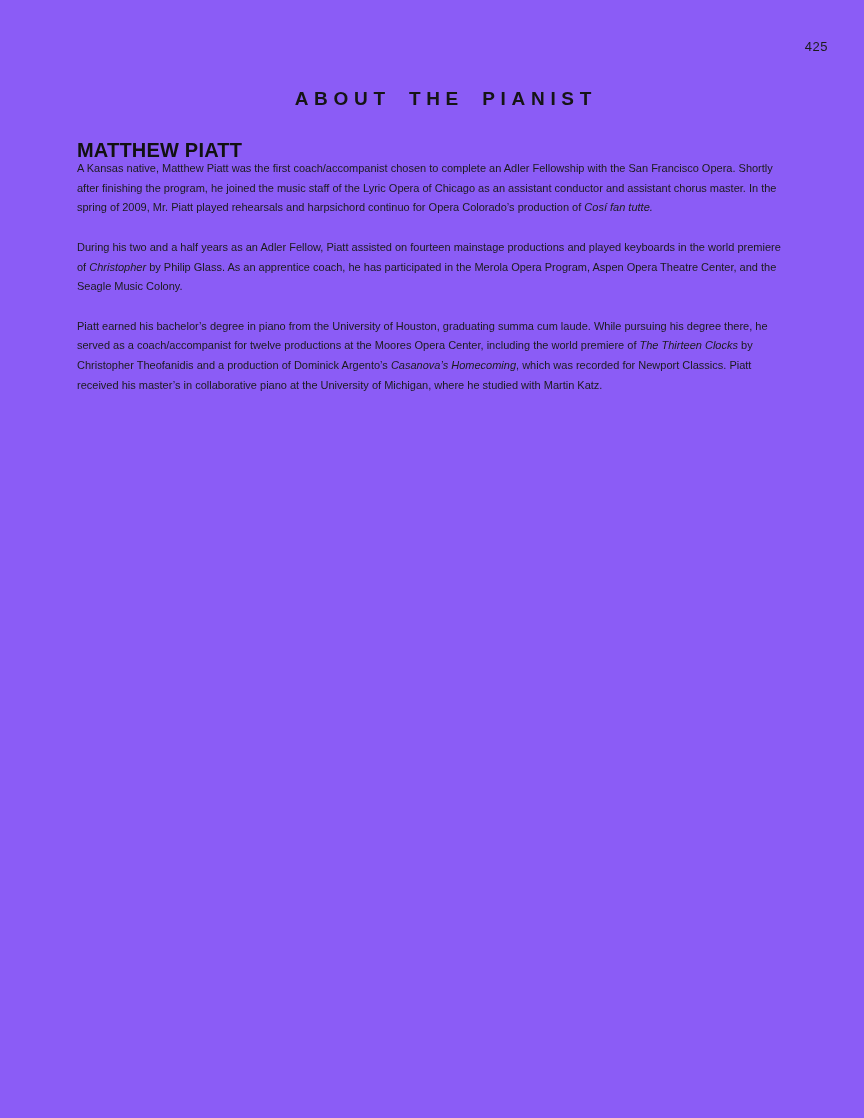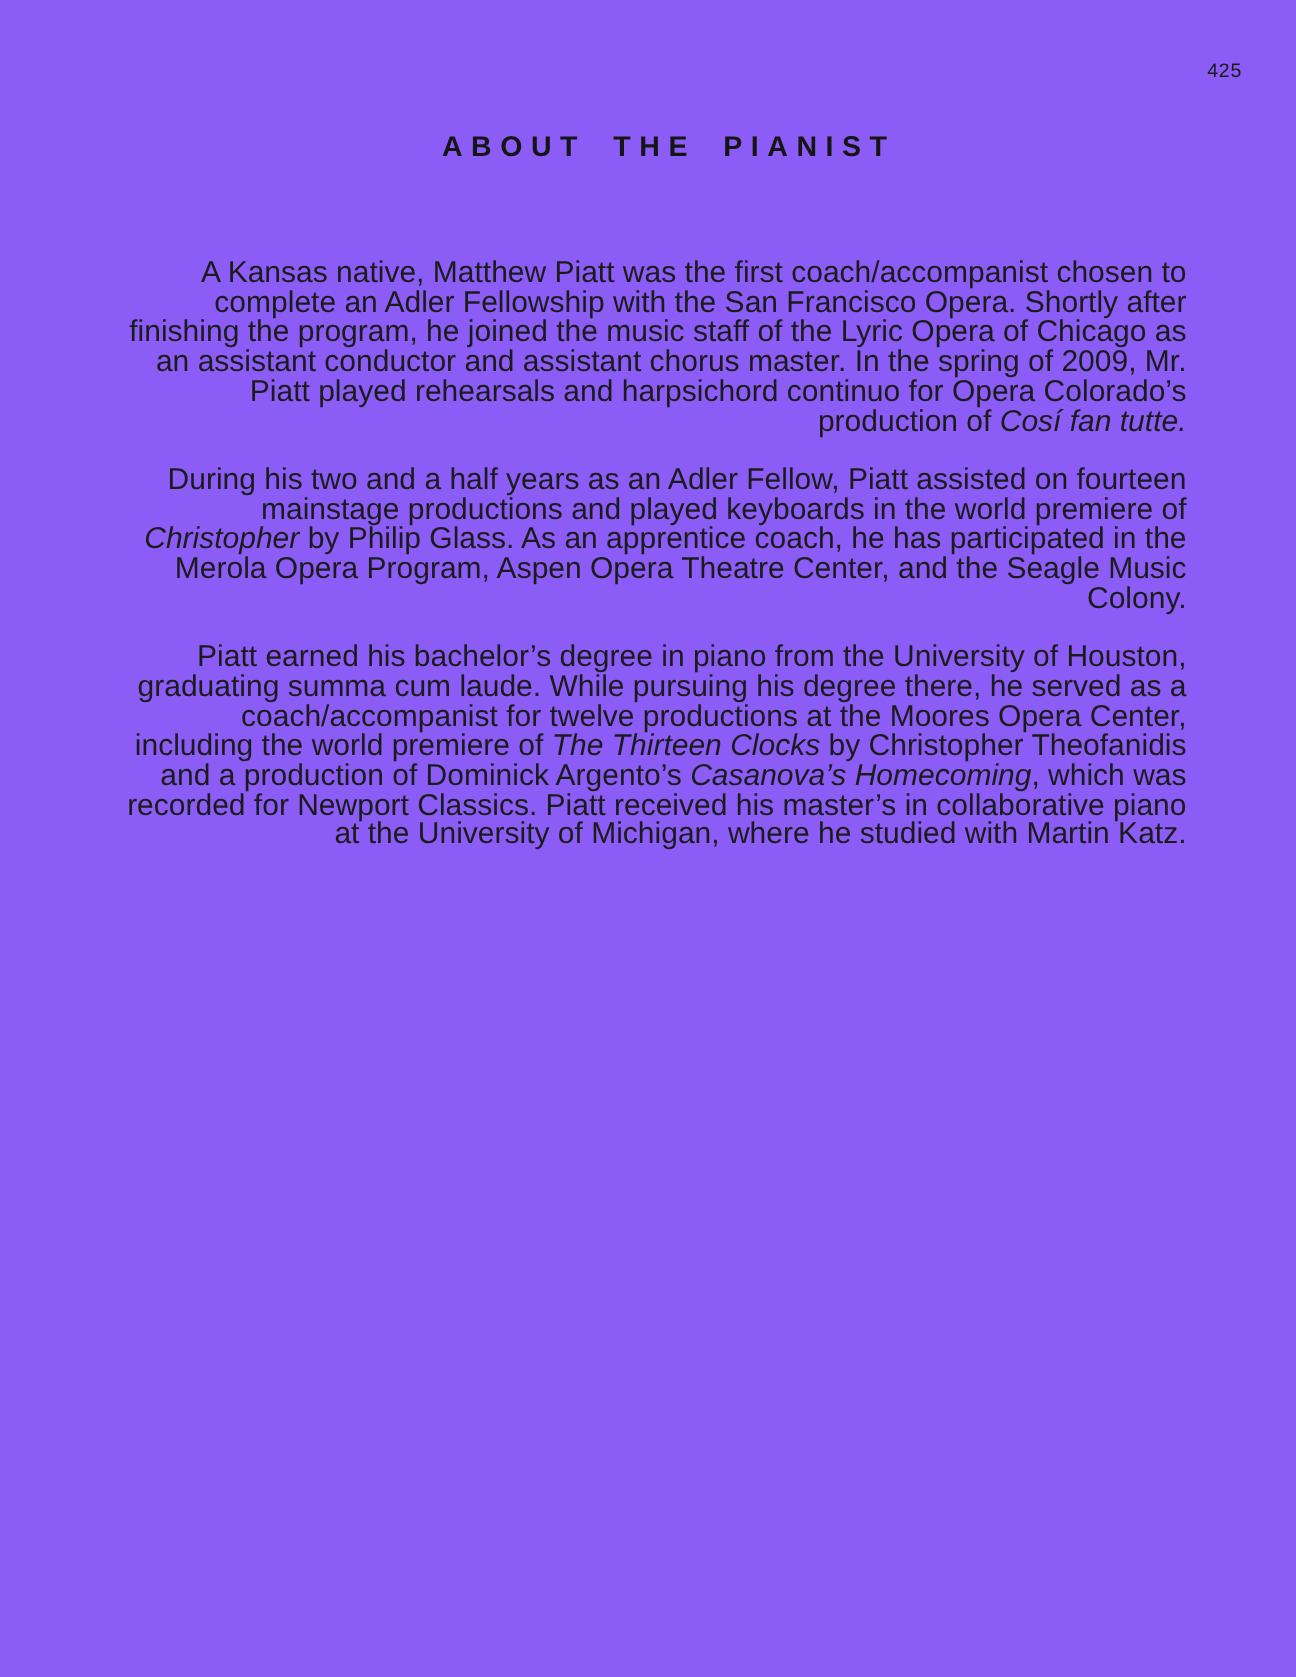--- a/index.html
+++ b/index.html
@@ -42,38 +42,39 @@
     top: 139px;
     left: 77px;
     margin: 0;
     font-size: 20px;
     font-weight: bold;
     letter-spacing: 0.2px;
     color: #111111;
   }
   .body-text {
     position: absolute;
-    top: 173px;
+    top: 159px;
     left: 77px;
     width: 714px;
-    font-size: 20px;
+    font-size: 11px;
     line-height: 19.7px;
-    text-align: right;
+    text-align: left;
   }
   .body-text p {
     margin: 0 0 19.7px 0;
   }
 </style>
 </head>
 <body>
 
 <div class="page">
   <div class="page-number">425</div>
 
   <h1 class="title">ABOUT THE PIANIST</h1>
 
+  <h2 class="section-heading">MATTHEW PIATT</h2>
 
   <div class="body-text">
       <p><span>A Kansas native, Matthew Piatt was the first coach/accompanist chosen to complete an Adler Fellowship with the San Francisco Opera. Shortly after finishing the program, he joined the music staff of the Lyric Opera of Chicago as an assistant conductor and assistant chorus master. In the spring of 2009, Mr. Piatt played rehearsals and harpsichord continuo for Opera Colorado’s production of </span><i>Cosí fan tutte.</i></p>
       <p><span>During his two and a half years as an Adler Fellow, Piatt assisted on fourteen mainstage productions and played keyboards in the world premiere of </span><i>Christopher</i><span> by Philip Glass. As an apprentice coach, he has participated in the Merola Opera Program, Aspen Opera Theatre Center, and the Seagle Music Colony.</span></p>
       <p><span>Piatt earned his bachelor’s degree in piano from the University of Houston, graduating summa cum laude. While pursuing his degree there, he served as a coach/accompanist for twelve productions at the Moores Opera Center, including the world premiere of </span><i>The Thirteen Clocks</i><span> by Christopher Theofanidis and a production of Dominick Argento’s </span><i>Casanova’s Homecoming</i><span>, which was recorded for Newport Classics. Piatt received his master’s in collaborative piano at the University of Michigan, where he studied with Martin Katz.</span></p>
     </div>
 </div>
 
 </body></html>

